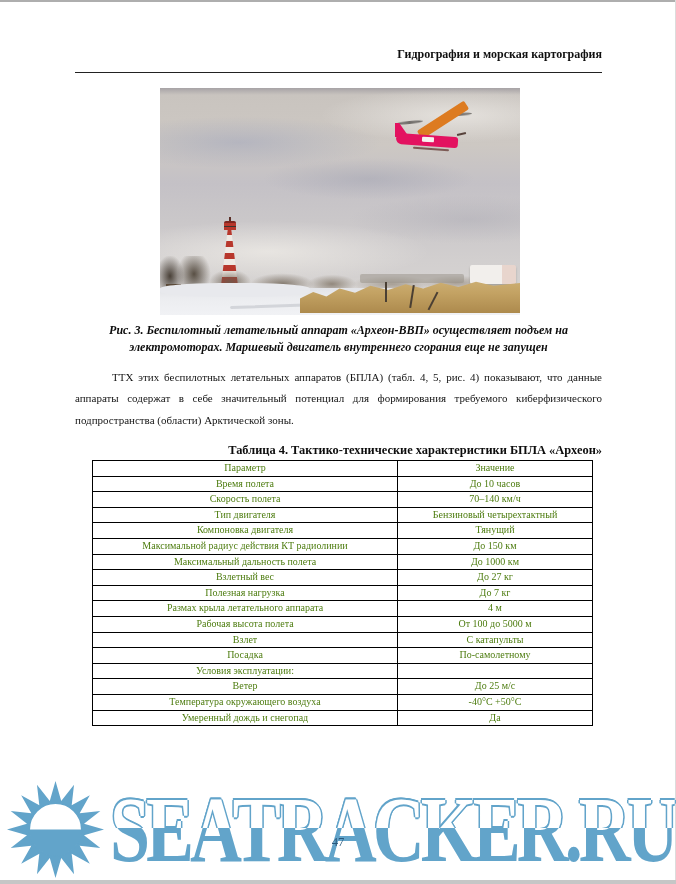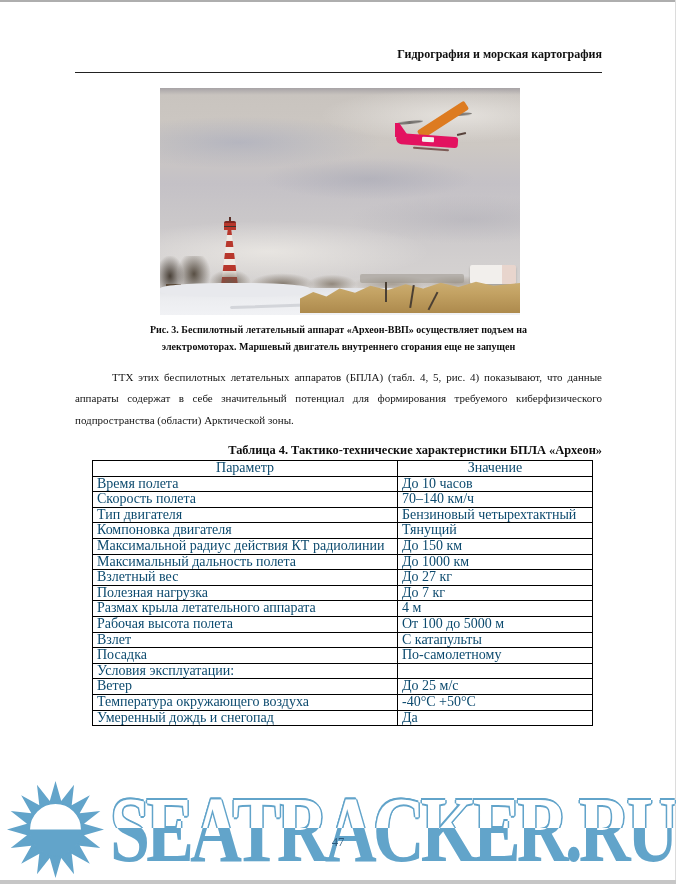--- a/index.html
+++ b/index.html
@@ -75,38 +75,38 @@
   .reeds { position:absolute; left:140px; top:189px; width:220px; height:36px;
     background:linear-gradient(180deg,#cfb277 0,#c3a263 45%,#ad8a4d 100%);
     clip-path:polygon(0 60%,6% 42%,12% 54%,18% 32%,25% 44%,32% 24%,40% 36%,48% 20%,56% 32%,64% 16%,72% 28%,80% 13%,88% 24%,100% 17%,100% 100%,0 100%); }
   .stick-1 { position:absolute; left:225px; top:194px; width:2px; height:20px; background:#4a3f33; }
   .stick-2 { position:absolute; left:251px; top:197px; width:2px; height:23px; background:#4a3f33; transform:rotate(9deg); }
   .stick-3 { position:absolute; left:272px; top:203px; width:2px; height:20px; background:#4a3f33; transform:rotate(27deg); }
 
   
   .figure-caption {
     position:absolute; top:322px; left:75px; right:74px;
-    text-align:center; font-weight:bold; font-size:10px; line-height:16.5px; color:#0d0d0d;
+    text-align:center; font-weight:bold; font-size:12px; line-height:16.5px; color:#0d0d0d;font-style:italic;
   }
   .figure-caption span { display:block; }
   .body-paragraph {
     position:absolute; top:367px; left:75px; right:74px;
     font-size:11px; line-height:21.4px; text-align:justify; text-indent:37px; color:#141414;
   }
 
   
   .table-caption {
     position:absolute; top:443px; left:75px; right:74px;
     text-align:right; font-weight:bold; font-size:12.4px; color:#0d0d0d;
   }
   table.ttx {
     position:absolute; left:92px; top:460px; width:501px;
-    border-collapse:collapse; font-size:14px; line-height:14.6px; color:#0c4a6e;
-  }
-  table.ttx th, table.ttx td { border:1px solid #000; padding:0 4px; vertical-align:top; font-weight:normal; text-align:left; }
+    border-collapse:collapse; font-size:10px; line-height:14.6px; color:#4d7c0f;
+  }
+  table.ttx th, table.ttx td { border:1px solid #000; padding:0 4px; vertical-align:top; font-weight:normal; text-align:center; }
   table.ttx th { text-align:center; }
   table.ttx col.c1 { width:61%; } table.ttx col.c2 { width:39%; }
 
   
   .watermark { position:absolute; left:4px; top:781px; width:668px; height:99px; }
   .sun { position:absolute; left:2px; top:0; width:99px; height:97px; }
   .wm-text { position:absolute; left:106px; right:0; bottom:4px; height:74px; }
   .wm { position:absolute; left:0; bottom:0; white-space:nowrap;
     font-family:"Liberation Serif", serif; font-weight:bold; font-size:72px; line-height:1;
     letter-spacing:-4px; transform:scaleY(1.28); transform-origin:bottom left; }

